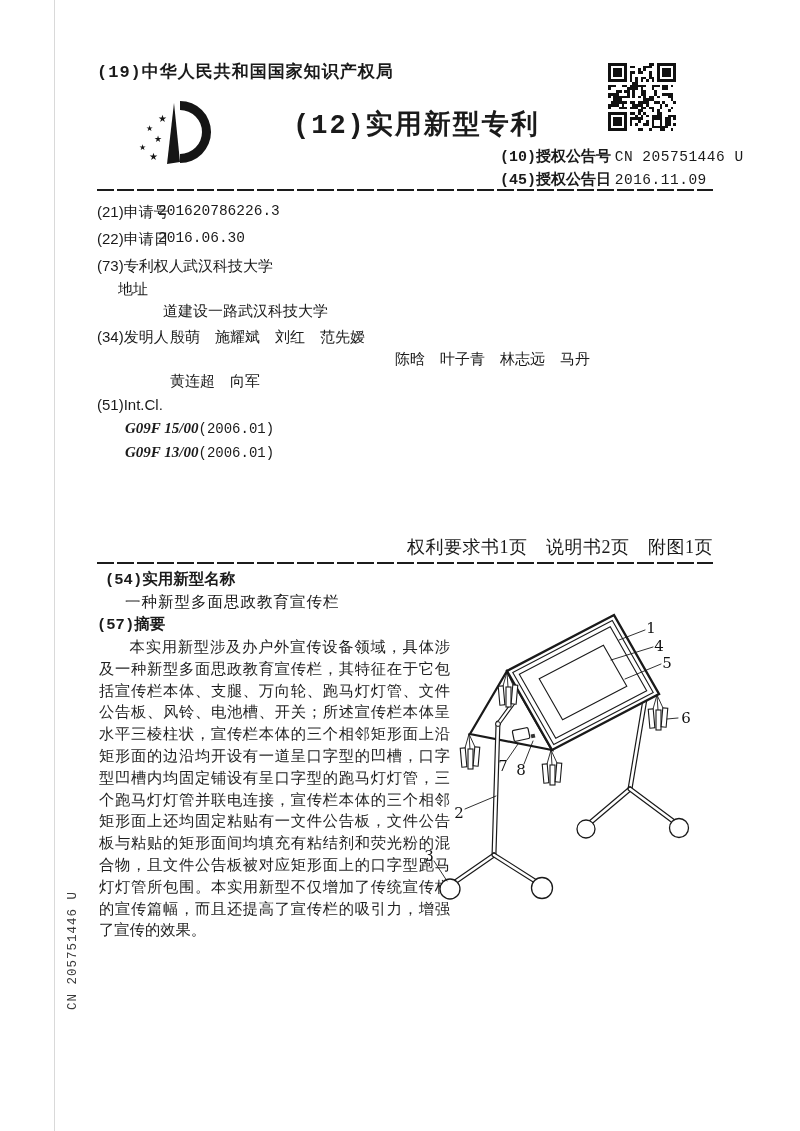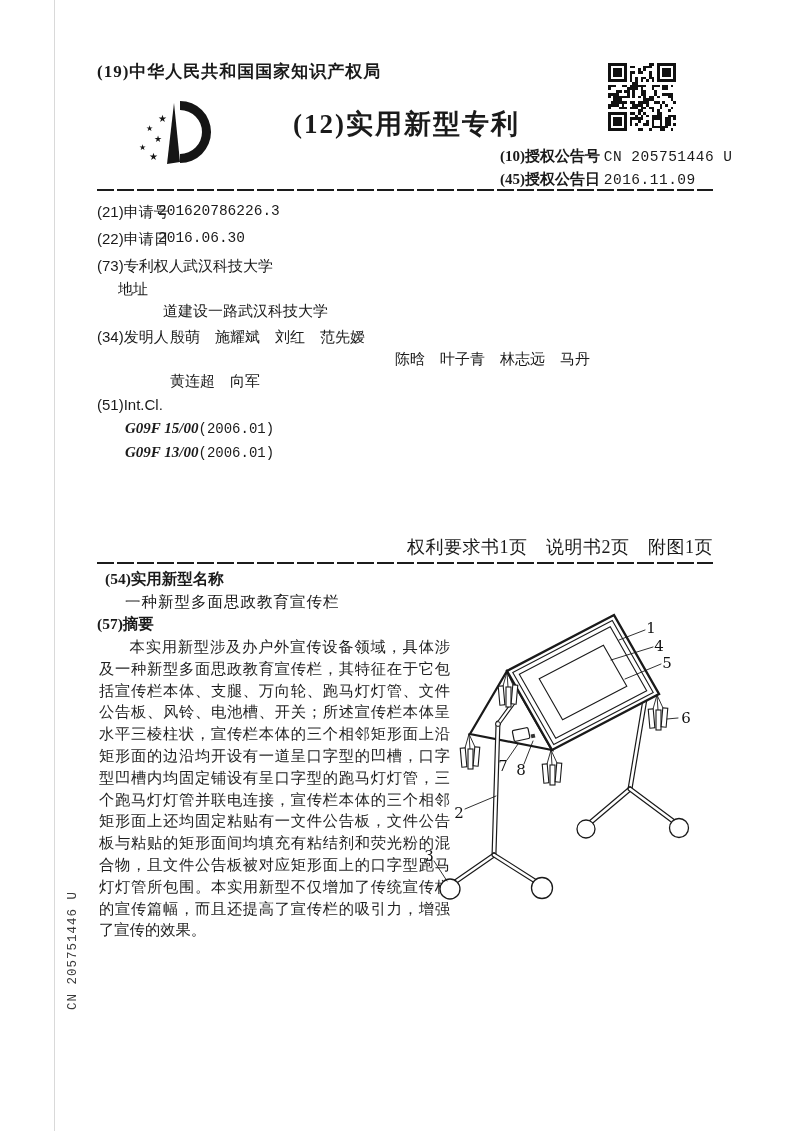--- a/index.html
+++ b/index.html
@@ -5,21 +5,21 @@
   * { margin:0; padding:0; box-sizing:border-box; }
   html,body { width:800px; height:1131px; }
   body {
     position:relative;
     background:#ffffff;
     color:#1a1a1a;
     font-family:"Liberation Serif", serif;
     overflow:hidden;
   }
   .abs { position:absolute; }
-  .b   { font-weight:bold; font-family:Liberation Serif, serif; }
+  .b   { font-weight:bold; font-family:Liberation Mono, monospace; }
 
   
   #page-edge { left:54px; top:0; width:1px; height:1131px; background:#d9d9d9; }
 
   
   #office-name { left:97px; top:60px; font-size:17px; letter-spacing:1px; }
   #doc-type    { left:293px; top:106px; font-size:27px; letter-spacing:2px; }
   #logo        { left:134px; top:98px; }
   #qr          { left:608px; top:63px; }
 

